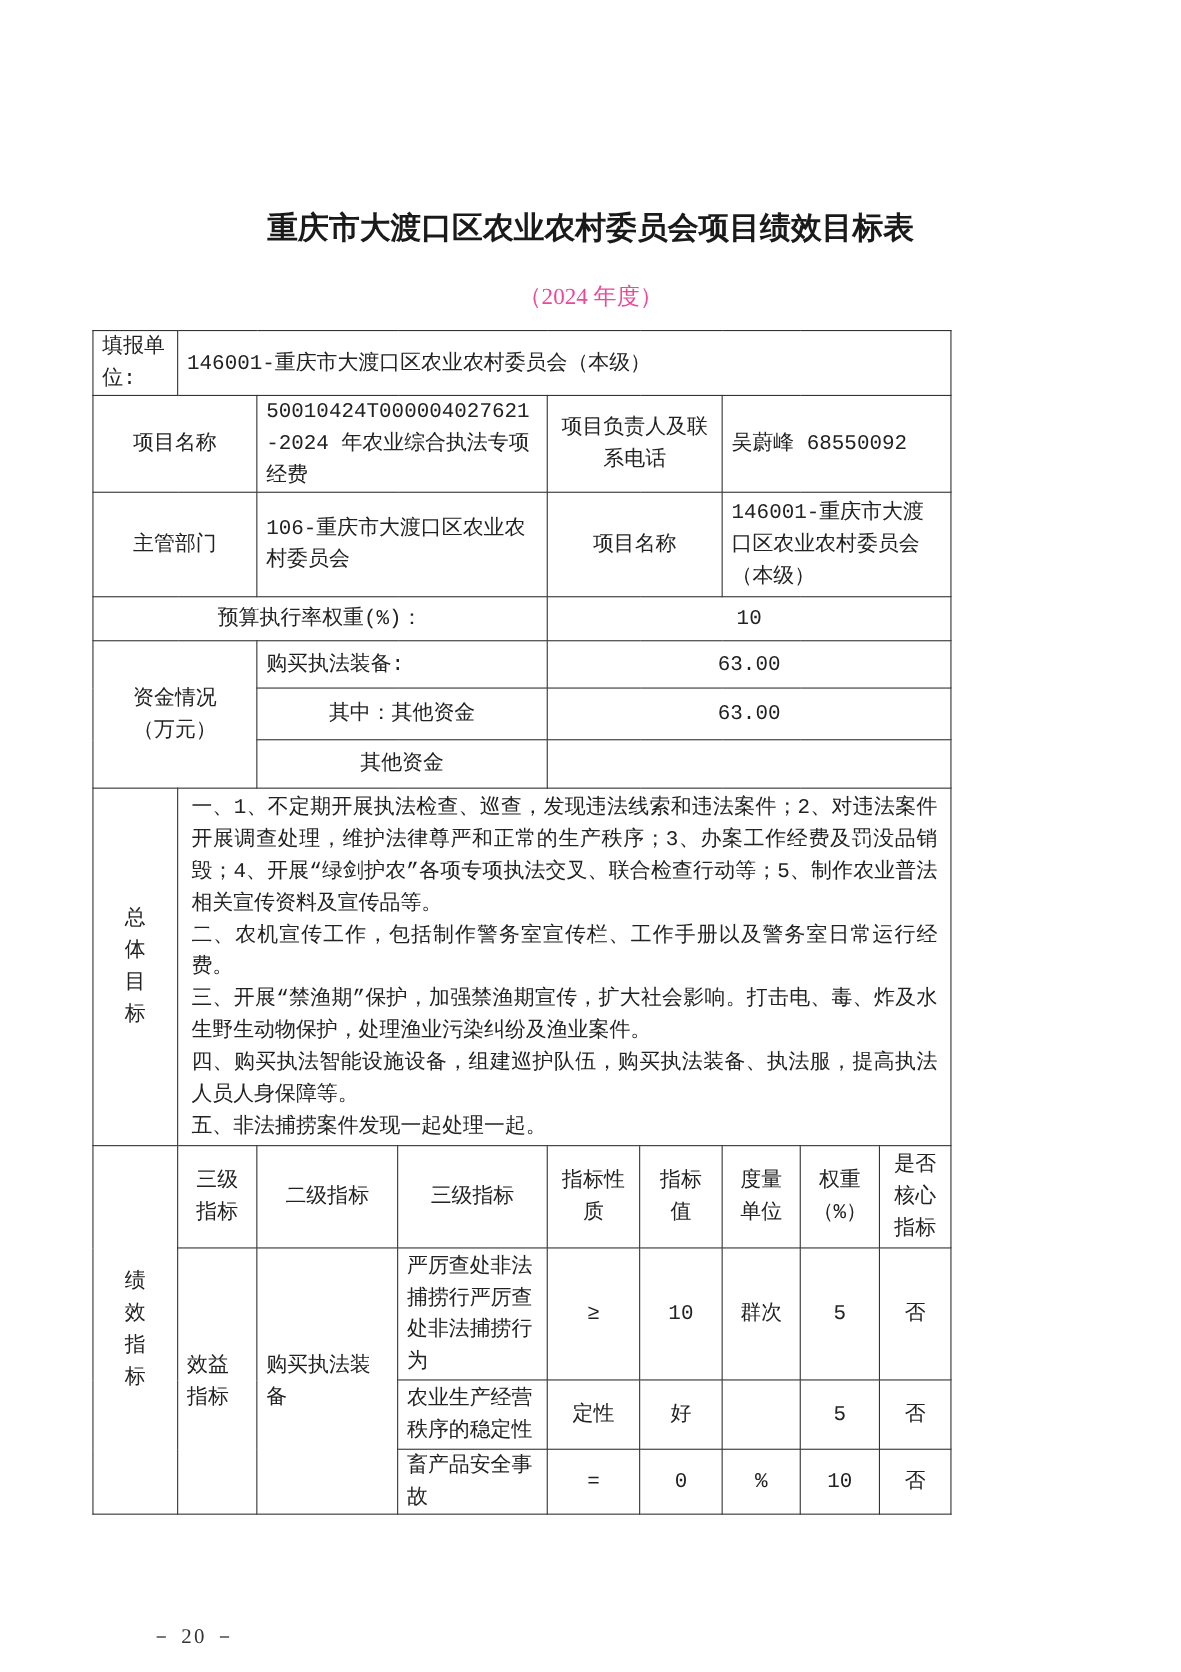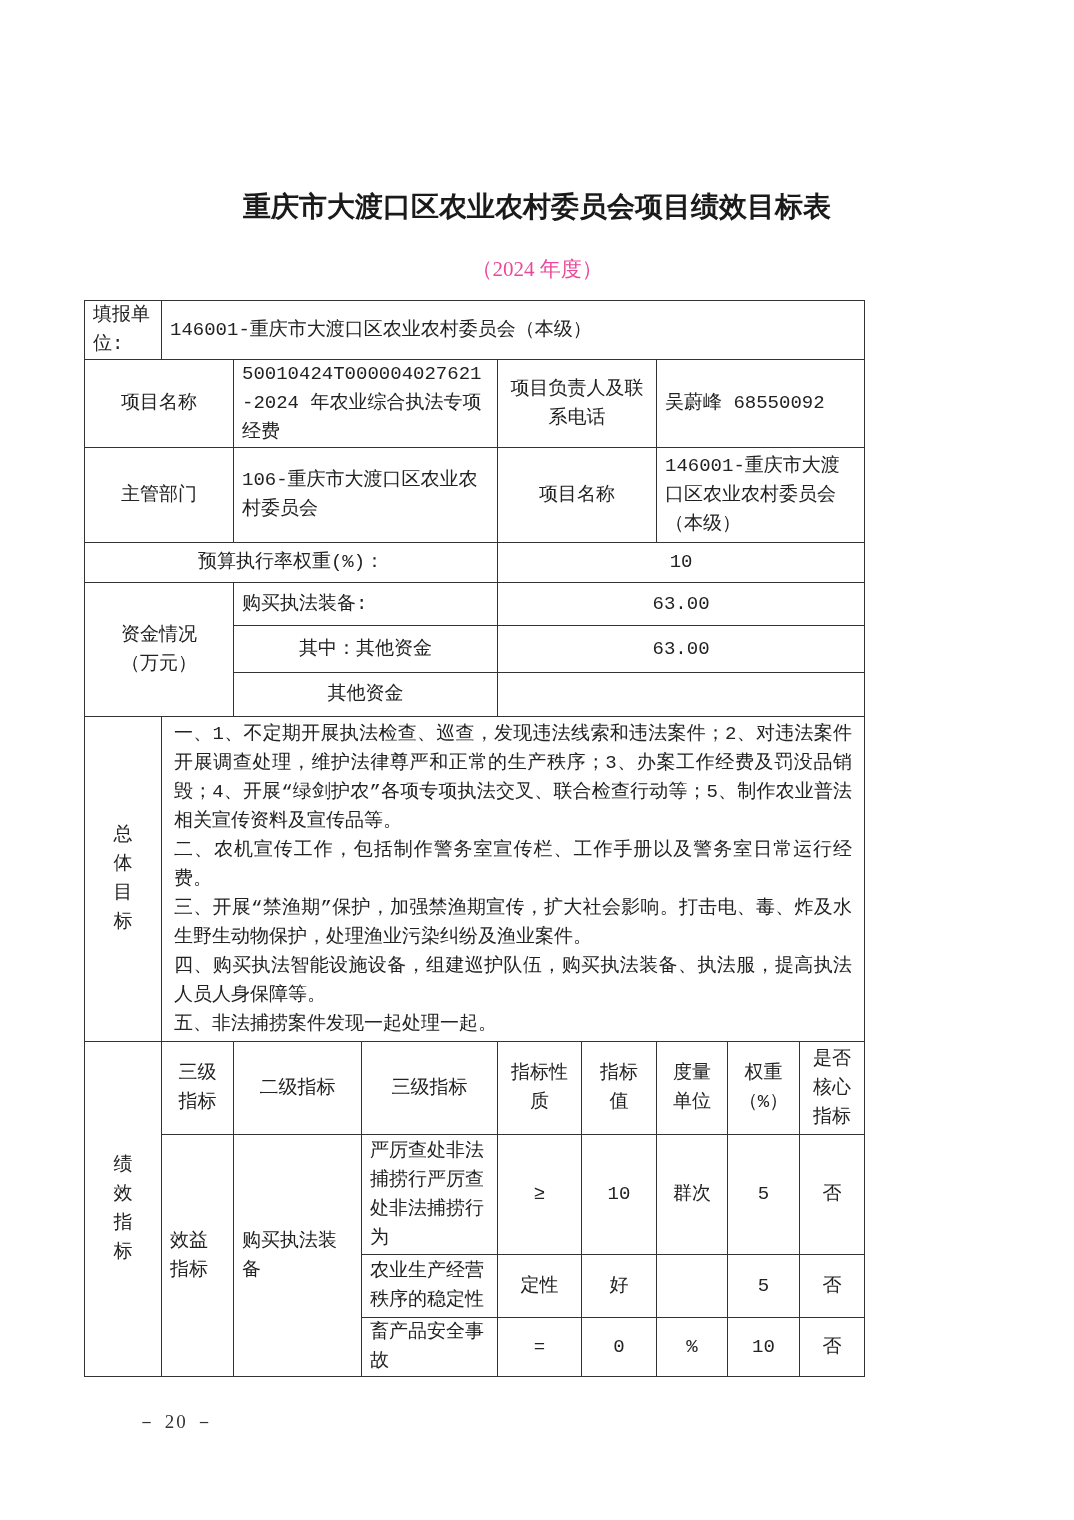--- a/index.html
+++ b/index.html
@@ -58,21 +58,21 @@
     text-align: justify;
     padding: 2px 12px;
     line-height: 29px;
     word-break: break-all;
     white-space: pre-line;
   }
   .small { font-size: 15px; line-height: 20px; }
   .page-number {
     position: absolute;
     left: 137px;
-    top: 1409px;
+    top: 1475px;
     font-size: 19px;
     color: #333333;
     letter-spacing: 2px;
   }
 </style>
 </head>
 <body>
 
 <div class="page">
 

